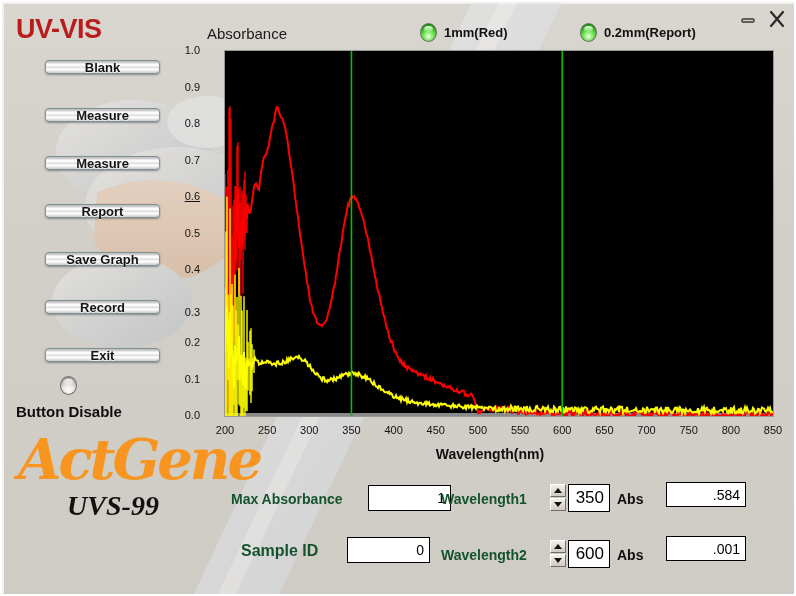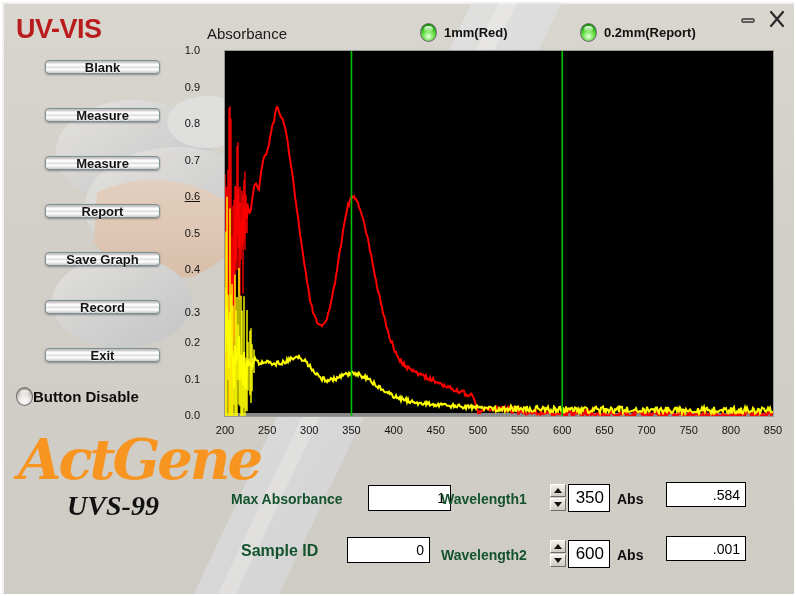--- a/index.html
+++ b/index.html
@@ -132,24 +132,25 @@
   .btn-blank    { top: 58px; }
   .btn-measure  { top: 106px; }
   .btn-standard { top: 154px; }
   .btn-report   { top: 202px; }
   .btn-save     { top: 250px; }
   .btn-record   { top: 298px; }
   .btn-exit     { top: 346px; }
 
   .button-disable {
     position: absolute;
-    left: 14px; top: 385px;
-    display: flex;
-    align-items: center;
-    gap: 0;
+    left: 14px; top: 374px;
+    display: flex;
+    align-items: center;
+    gap: 8px;
+    flex-direction: column;
   }
   .bd-label {
     font-size: 15px;
     font-weight: bold;
     color: #0e0e0e;
   }
   
   .brand {
     position: absolute;
     left: 16px; top: 432px;
@@ -438,20 +439,21 @@
         <div class="xtick" style="left: 237.769px;">450</div>
         <div class="xtick" style="left: 279.923px;">500</div>
         <div class="xtick" style="left: 322.077px;">550</div>
         <div class="xtick" style="left: 364.231px;">600</div>
         <div class="xtick" style="left: 406.385px;">650</div>
         <div class="xtick" style="left: 448.538px;">700</div>
         <div class="xtick" style="left: 490.692px;">750</div>
         <div class="xtick" style="left: 532.846px;">800</div>
         <div class="xtick" style="left: 575px;">850</div>
       </div>
+    <div class="xaxis-label">Wavelength(nm)</div>
   </div>
 
   <div class="field-label" style="left:229px; top:489px;">Max Absorbance</div>
   <div class="textbox" style="left:366px; top:483px; width:83px; height:26px;">1</div>
 
   <div class="field-label" style="left:239px; top:540px; font-size:16px;">Sample ID</div>
   <div class="textbox" style="left:345px; top:535px; width:83px; height:26px;">0</div>
 
   <div class="field-label" style="left:439px; top:489px;">Wavelength1</div>
   <div class="spinner" style="left:548px; top:482px;">

